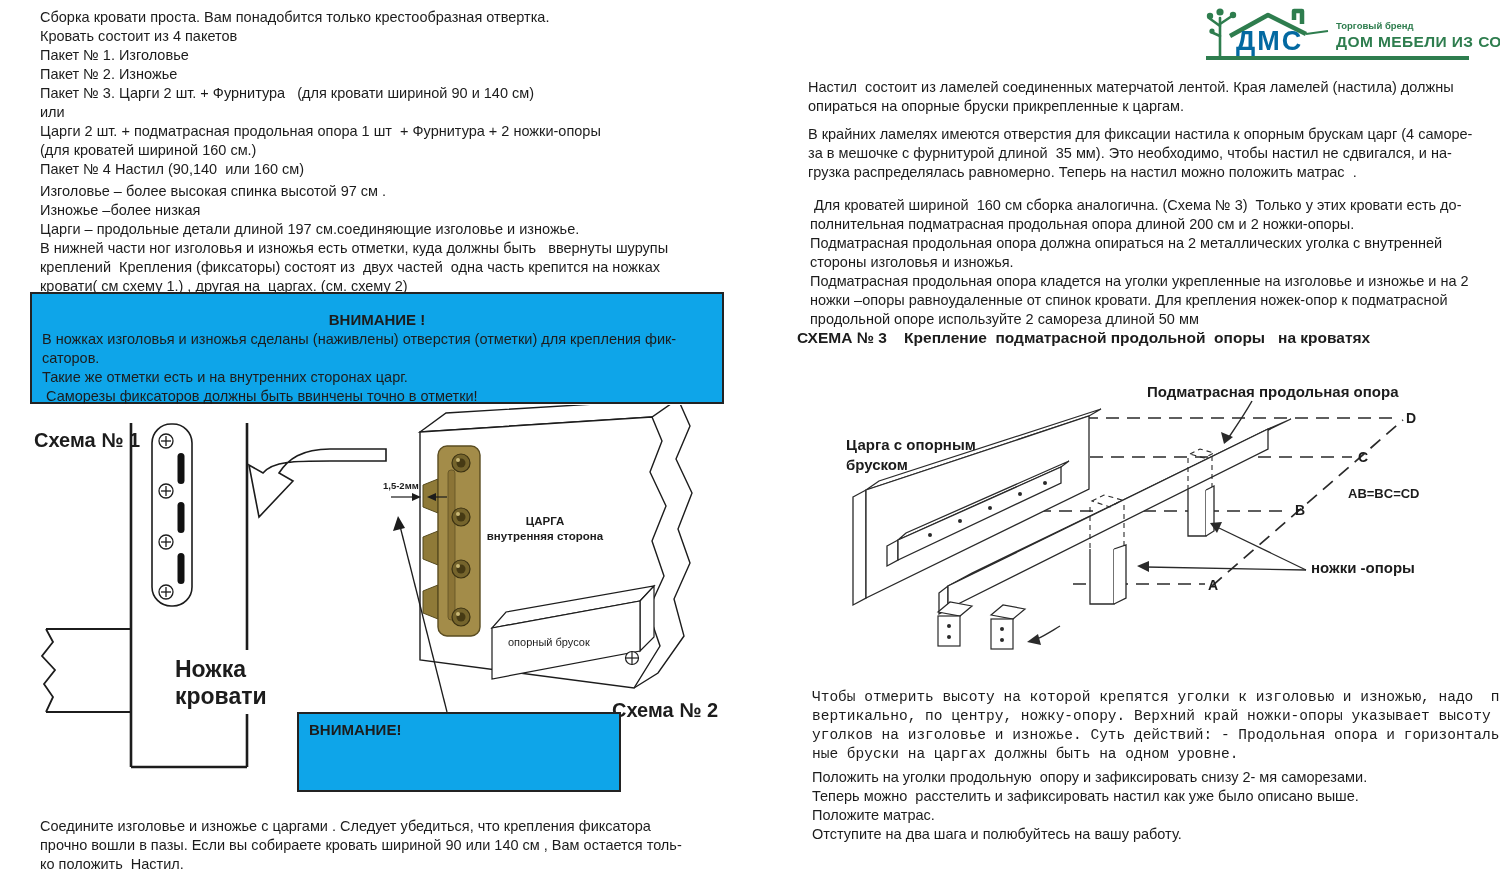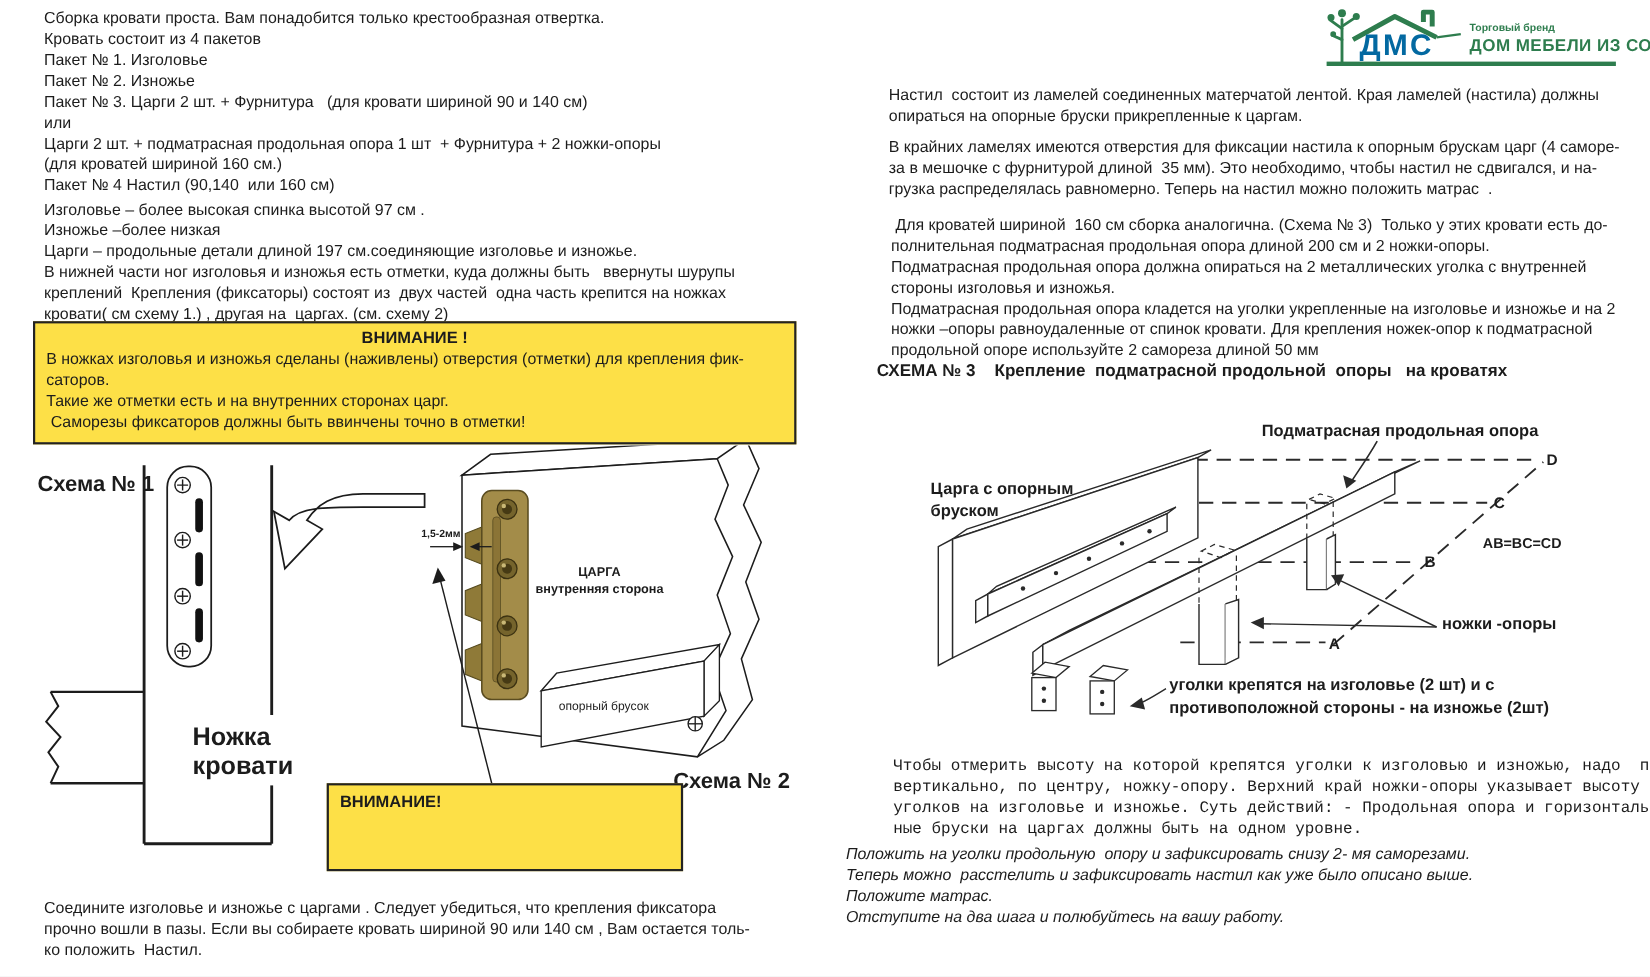--- a/index.html
+++ b/index.html
@@ -1,20 +1,20 @@
 <!DOCTYPE html>
 <html><head>
 <meta charset="utf-8">
 <style>
   html,body{margin:0;padding:0;background:#e8e8e8;}
   .page{position:relative;width:1500px;height:888px;background:#ffffff;overflow:hidden;
         font-family:"Liberation Sans",sans-serif;color:#1c1c1c;}
   .txt{position:absolute;white-space:pre;font-size:14.5px;line-height:19px;}
   .b{font-weight:bold;}
-  .wbox{position:absolute;border:2px solid #232323;background:#fde047;box-sizing:border-box;padding:4px 10px;}
+  .wbox{position:absolute;border:2px solid #232323;background:#0ea5e9;box-sizing:border-box;padding:16px 10px;}
   .wtitle{font-size:15px;font-weight:bold;line-height:20px;white-space:pre;}
   .wbody{font-size:14.5px;line-height:19px;white-space:pre;}
   .lab{position:absolute;white-space:pre;}
   svg{position:absolute;}
   .logo-underline{position:absolute;height:4px;}
   .center{text-align:center;}
 </style>
 </head>
 <body>
 
@@ -260,30 +260,28 @@
         <path d="M 1060,626 C 1050,632 1044,636 1037,639" stroke-width="1.3"></path>
         <polygon points="1027,642 1038,634 1041,645" fill="#2a2a2a" stroke="none"></polygon>
       </g>
     </g>
   </svg>
 
   <div class="lab b" style="left:1147px;top:383px;font-size:15px;">Подматрасная продольная опора</div>
   <div class="lab b" style="left:846px;top:435px;font-size:15px;line-height:20px;">Царга с опорным
 бруском</div>
   <div class="lab b" style="left:1311px;top:559px;font-size:15px;">ножки -опоры</div>
-  <div class="lab b" style="left:1063px;top:612px;font-size:15px;line-height:21px;">уголки крепятся на изголовье (2 шт) и с
-противоположной стороны - на изножье (2шт)</div>
   <div class="lab b" style="left:1348px;top:486px;font-size:13px;">AB=BC=CD</div>
   <div class="lab b" style="left:1208px;top:577px;font-size:14px;">A</div>
   <div class="lab b" style="left:1295px;top:502px;font-size:14px;">B</div>
   <div class="lab b" style="left:1358px;top:449px;font-size:14px;">C</div>
   <div class="lab b" style="left:1406px;top:410px;font-size:14px;">D</div>
 
   <div class="txt" style="left:812px;top:688px;font-family:Liberation Mono, monospace;">Чтобы отмерить высоту на которой крепятся уголки к изголовью и изножью, надо  приставить
 вертикально, по центру, ножку-опору. Верхний край ножки-опоры указывает высоту крепления
 уголков на изголовье и изножье. Суть действий: - Продольная опора и горизонтальные опор-
 ные бруски на царгах должны быть на одном уровне.</div>
-  <div class="txt" style="left:769px;top:768px;font-style:italic;">Положить на уголки продольную  опору и зафиксировать снизу 2- мя саморезами.
+  <div class="txt" style="left:812px;top:768px;">Положить на уголки продольную  опору и зафиксировать снизу 2- мя саморезами.
 Теперь можно  расстелить и зафиксировать настил как уже было описано выше.
 Положите матрас.
 Отступите на два шага и полюбуйтесь на вашу работу.</div>
 
 </div>
 
 </body></html>

